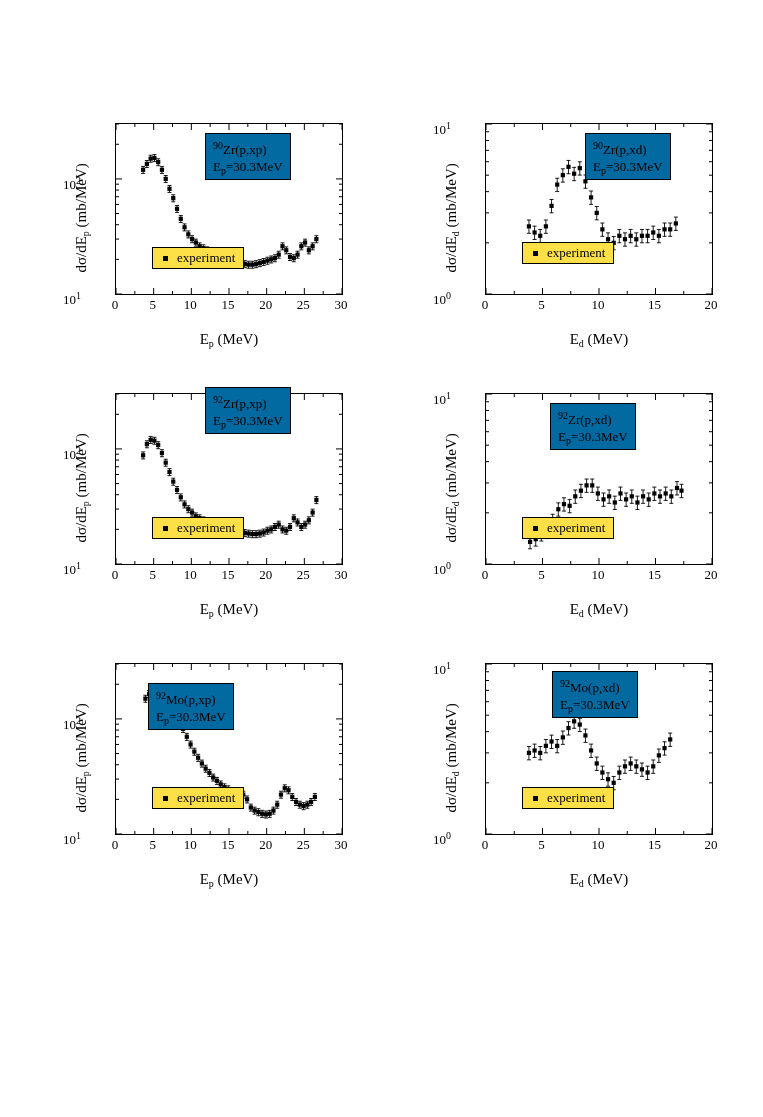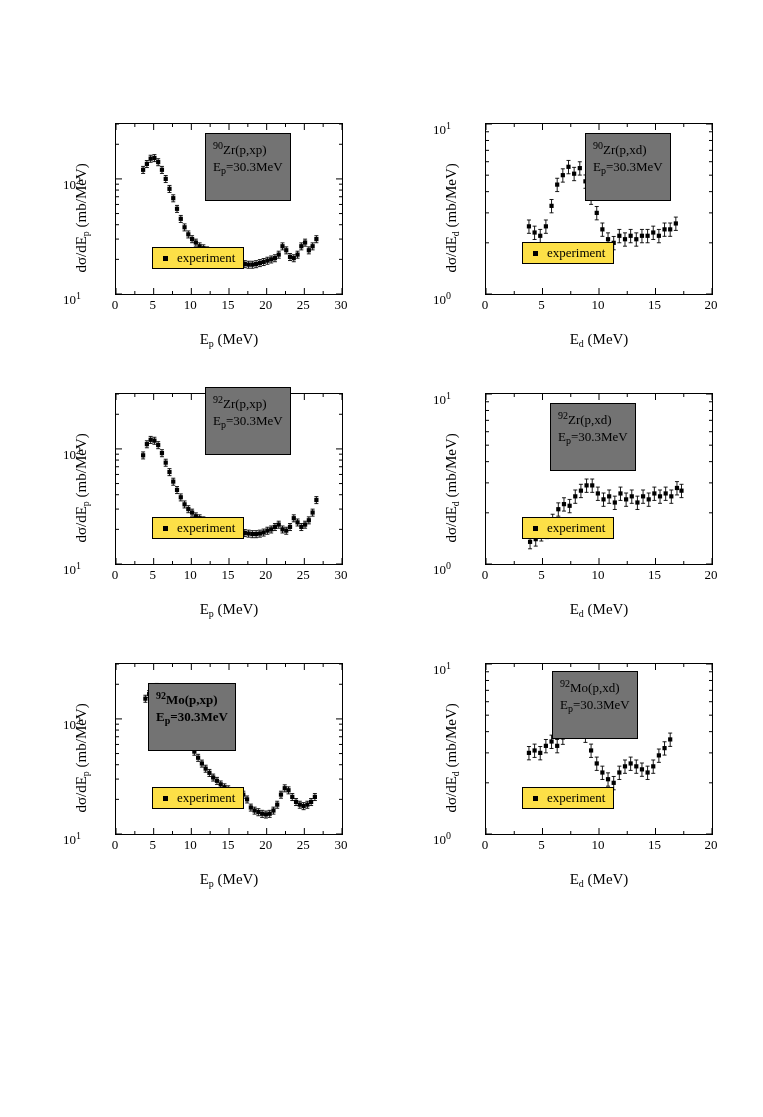--- a/index.html
+++ b/index.html
@@ -79,22 +79,22 @@
   .xtick {
     position: absolute;
     width: 30px;
     text-align: center;
     font-size: 13px;
     line-height: 12px;
   }
   .annot {
     position: absolute;
     border: 1px solid #000;
-    background: #737373;
-    padding: 3px 7px 21px 7px;
+    background: #0369a1;
+    padding: 3px 7px 0 7px;
     font-size: 13px;
     line-height: 17px;
     text-align: left;
     white-space: nowrap;
   }
   .legend {
     position: absolute;
     border: 1px solid #000;
     background: #fde047;
     padding: 3px 8px 3px 6px;
@@ -1240,21 +1240,21 @@
           <rect x="193.01333333333332" y="135.81860383122407" width="4.2" height="4.2" fill="#000"></rect>
           <line x1="198.88" y1="129.53445113576953" x2="198.88" y2="136.54344983458088" stroke="#000" stroke-width="0.9"></line>
           <line x1="196.88" y1="129.53445113576953" x2="200.88" y2="129.53445113576953" stroke="#000" stroke-width="0.9"></line>
           <line x1="196.88" y1="136.54344983458088" x2="200.88" y2="136.54344983458088" stroke="#000" stroke-width="0.9"></line>
           <rect x="196.78" y="130.81619260792354" width="4.2" height="4.2" fill="#000"></rect>
         </svg>
     </div>
     <div class="xlabel">
       E<span class="sub">p</span> (MeV)
     </div>
-    <div class="annot" style="left:118px; top:38px;font-weight:bold;">
+    <div class="annot" style="left:118px; top:38px;">
       <span class="sup">92</span>Mo(p,xp)<br>
       E<span class="sub">p</span>=30.3MeV
     </div>
     <div class="legend" style="left:122px; top:142px;">
       <span class="marker"></span><span>experiment</span>
     </div>
   <div class="xtick" style="left: 70px; top: 194px;">0</div>
       <div class="xtick" style="left: 107.667px; top: 194px;">5</div>
       <div class="xtick" style="left: 145.333px; top: 194px;">10</div>
       <div class="xtick" style="left: 183px; top: 194px;">15</div>

